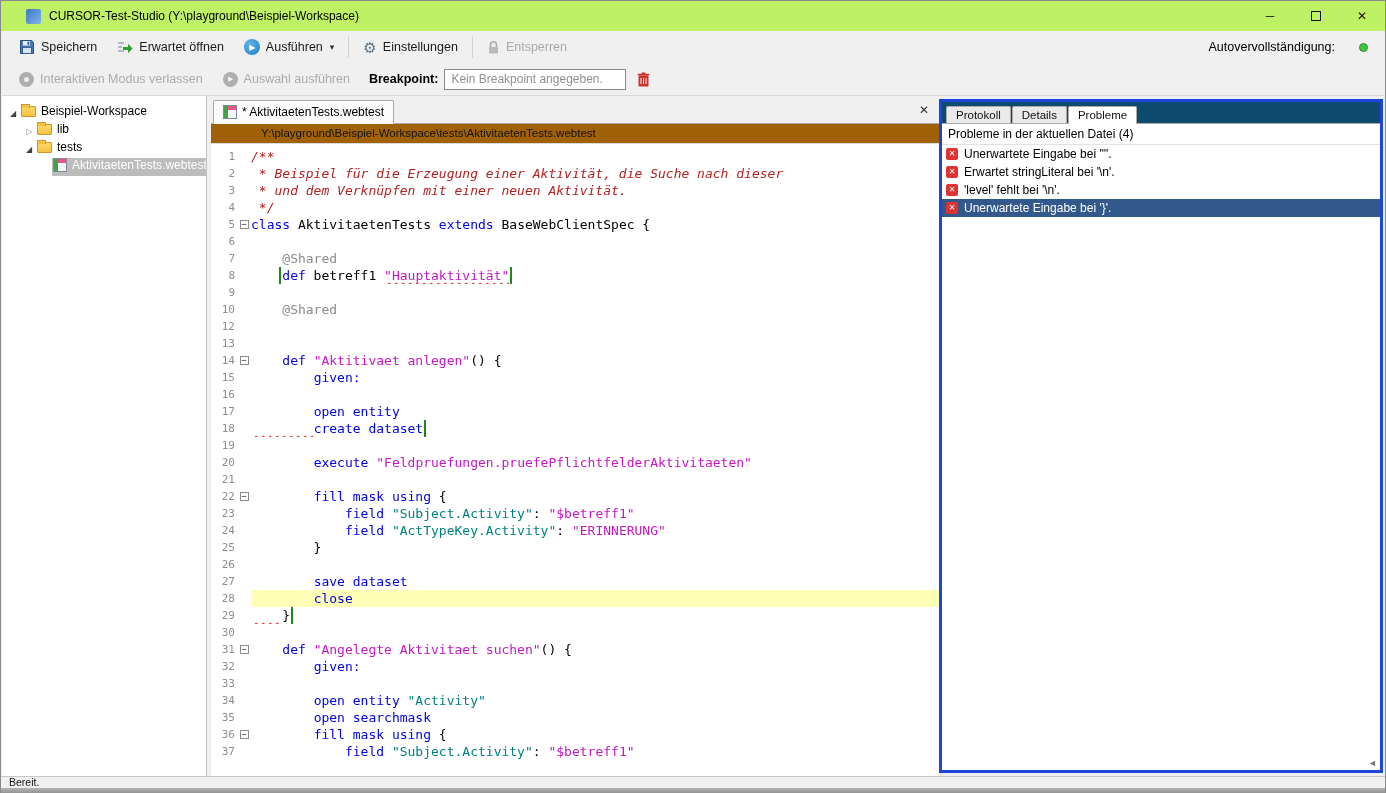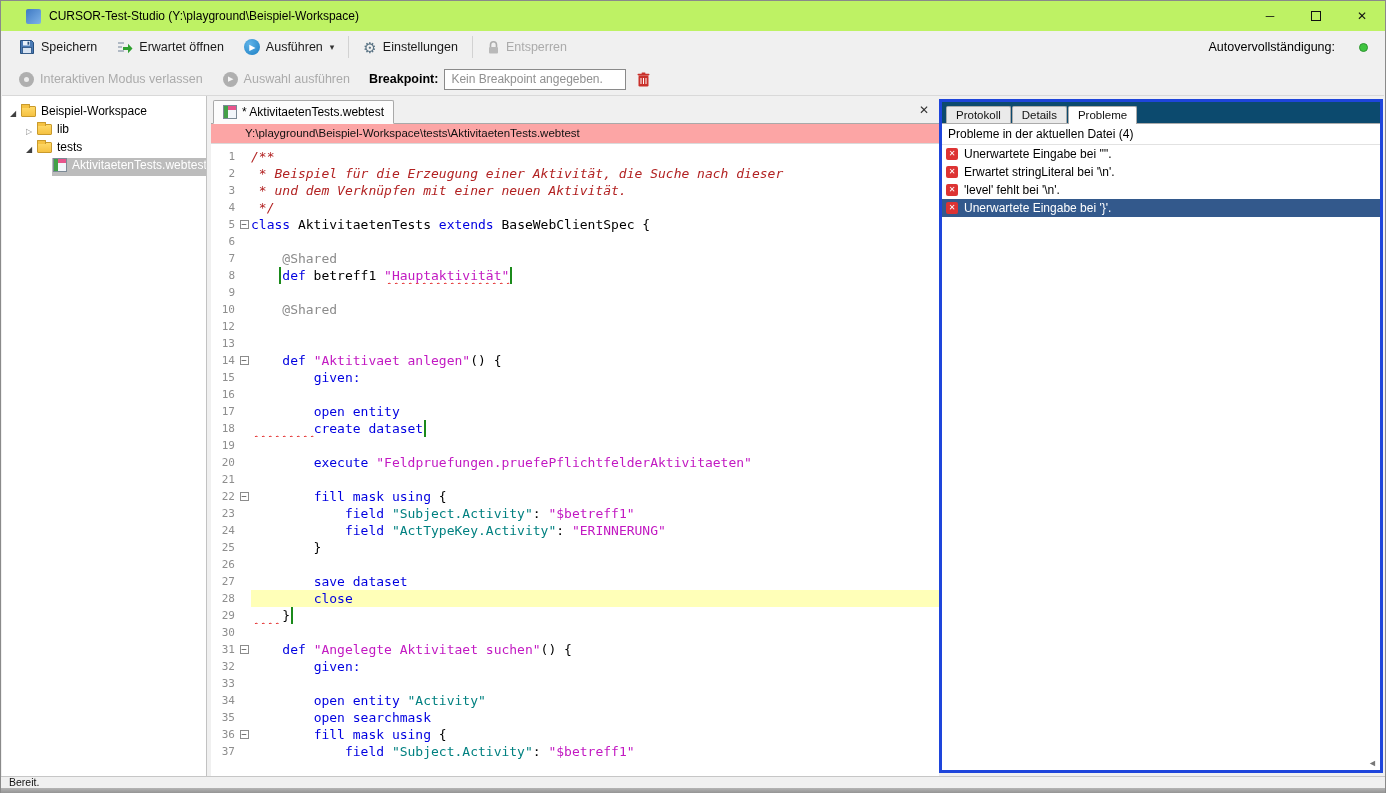--- a/index.html
+++ b/index.html
@@ -45,21 +45,21 @@
   .folder-ic{width:15px;height:11px;display:inline-block;position:relative;background:linear-gradient(#FFD968,#F5C242);border:1px solid #C99A2C;border-radius:1px;flex:none;margin-top:2px}
   .folder-ic::before{content:"";position:absolute;top:-3px;left:-1px;width:7px;height:3px;background:#F5C242;border:1px solid #C99A2C;border-bottom:none;border-radius:1px 1px 0 0}
   .wicon{width:14px;height:14px;display:inline-block;border:1px solid #7C8A96;flex:none;
     background:linear-gradient(90deg,#43A047 0 4px,transparent 4px),linear-gradient(180deg,#E7548C 0 4px,transparent 4px),#F2F6FA}
 
   
   .editor{position:absolute;left:210px;top:95px;width:728px;height:680px;background:#FFF}
   .tabstrip{position:absolute;left:0;top:0;right:0;height:28px;background:#F0F0F0;border-bottom:1px solid #A9A9A9}
   .etab{position:absolute;left:2px;bottom:-1px;height:24px;display:flex;align-items:center;gap:5px;padding:0 9px;background:#FCFCFC;border:1px solid #A9A9A9;border-bottom:1px solid #FCFCFC;font-size:12px;border-radius:2px 2px 0 0}
   .eclose{position:absolute;right:10px;top:50%;transform:translateY(-50%);font-size:12px;color:#333}
-  .pathrow{position:absolute;left:0;top:28px;right:0;height:20px;background:#fca5a5;border-bottom:1px solid #DADADA;font-size:11.5px;line-height:19px;padding-left:34px;color:#111;white-space:nowrap}
+  .pathrow{position:absolute;left:0;top:28px;right:0;height:20px;background:#a16207;border-bottom:1px solid #DADADA;font-size:11.5px;line-height:19px;padding-left:50px;color:#111;white-space:nowrap}
   .codearea{position:absolute;left:0;top:48px;right:0;bottom:0;overflow:hidden;padding-top:4px;background:#FFF}
   .cl{display:flex;height:17px;font:13px/17px "DejaVu Sans Mono",monospace;white-space:pre}
   .gut{width:26px;flex:none;text-align:right;color:#8E8E8E;font-size:11px;line-height:17px;padding-right:2px;font-family:"DejaVu Sans Mono",monospace}
   .fold{width:14px;flex:none;display:flex;align-items:center;justify-content:center}
   .fbox{width:9px;height:9px;line-height:7px;font-size:9px;text-align:center;border:1px solid #8C8C8C;background:#FFF;color:#444;display:inline-block}
   .codetxt{flex:1;overflow:hidden}
   .cl.hl .codetxt{background:#FFFFB8}
   .c{color:#B22222;font-style:italic}
   .k{color:#0000E0;font-weight:normal}
   .s{color:#C219C2}

